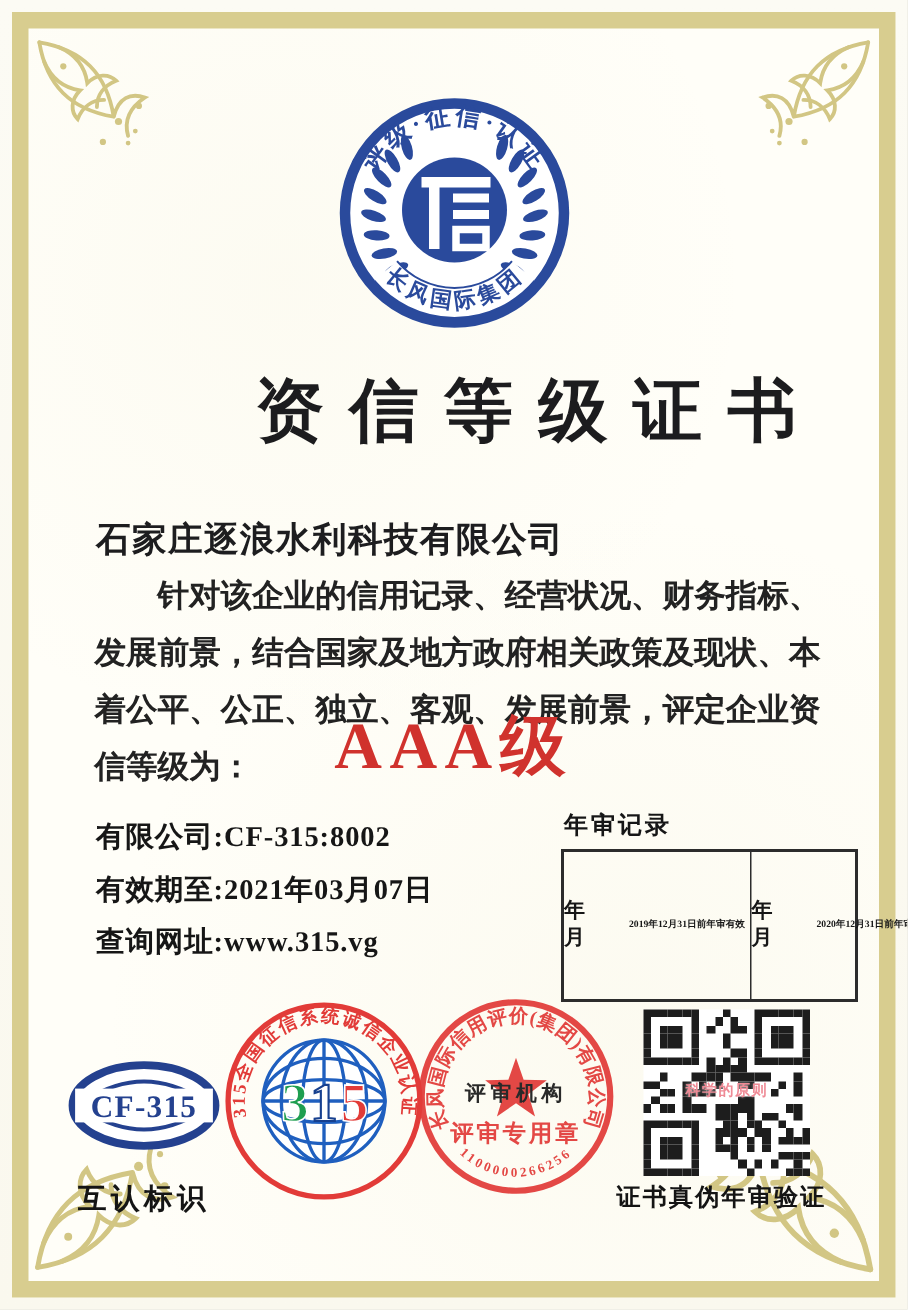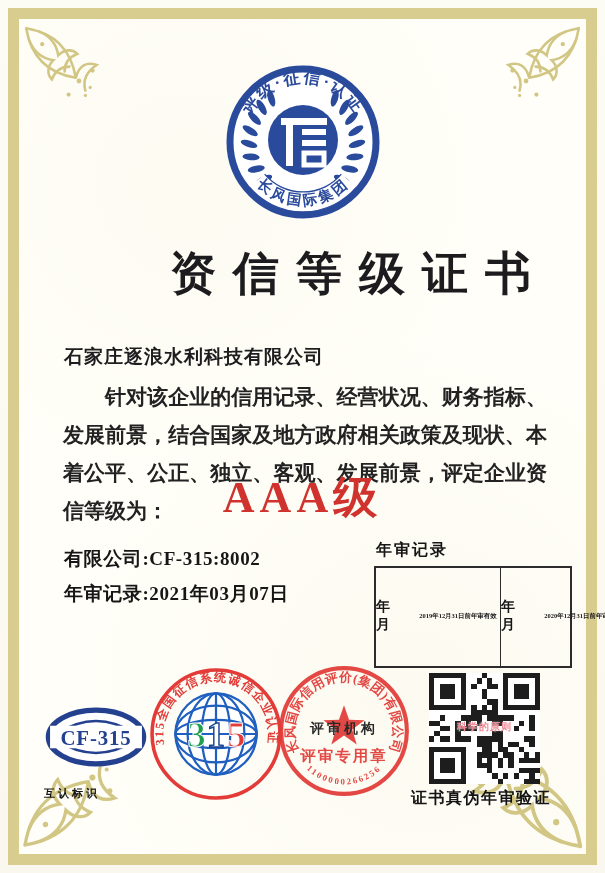--- a/index.html
+++ b/index.html
@@ -28,21 +28,21 @@
     position:absolute;top:243px;left:0;width:100%;text-align:center;
     font-size:46px;font-weight:900;color:#1c1c1e;letter-spacing:17px;
     text-indent:17px;font-family:"Liberation Sans","DejaVu Sans",sans-serif;padding-left:48px;
   }
   .credit-code{
     position:absolute;top:309px;right:63px;
     font-size:17px;font-weight:700;color:#2e2e30;letter-spacing:.5px;
   }
   .company{
     position:absolute;top:344px;left:64px;
-    font-size:19px;font-weight:700;color:#1d1d1f;letter-spacing:1px;
+    font-size:23px;font-weight:700;color:#1d1d1f;letter-spacing:1px;
   }
   .body-text{
     position:absolute;top:378px;left:63px;right:58px;
     font-family:"Liberation Serif","DejaVu Serif",serif;
     font-size:21px;line-height:38px;color:#222;
     text-align:justify;text-indent:2em;font-weight:600;
   }
   .rating{
     position:absolute;top:468px;left:0;width:100%;text-align:center;
     font-family:"Liberation Serif","DejaVu Serif",serif;
@@ -70,22 +70,22 @@
     font-family:"Liberation Serif","DejaVu Serif",serif;
     font-size:14px;font-weight:700;color:#161616;letter-spacing:6px;margin-bottom:1px;
   }
   .note{
     font-family:"Liberation Serif","DejaVu Serif",serif;
     font-size:7px;font-weight:700;color:#161616;white-space:nowrap;transform:scale(.92);
   }
 
   .cf315{position:absolute;left:44px;top:702px;width:104px;height:70px;}
   .cap-mutual{
-    position:absolute;left:44px;top:786px;width:104px;text-align:left;
-    font-size:11px;font-weight:800;color:#141414;letter-spacing:3px;
+    position:absolute;left:44px;top:786px;width:104px;text-align:center;
+    font-size:19px;font-weight:800;color:#141414;letter-spacing:3px;
   }
   .globe-seal{position:absolute;left:148px;top:666px;width:136px;height:136px;}
   .review-seal{position:absolute;left:276px;top:663px;width:136px;height:136px;}
 
   .qr-wrap{position:absolute;left:429px;top:673px;width:111px;height:111px;background:#fff;}
   .qr-grid{display:grid;width:111px;height:111px;}
   .qb{background:#1d1d1d;}
   .qr-overlay{
     position:absolute;left:0;top:47px;width:111px;text-align:center;
     font-size:10px;font-weight:800;color:#ef8b96;letter-spacing:1px;
@@ -180,21 +180,22 @@
     </text>
   </svg>
 
   <div class="title">资信等级证书</div>
   <div class="company">石家庄逐浪水利科技有限公司</div>
   <div class="body-text">针对该企业的信用记录、经营状况、财务指标、发展前景，结合国家及地方政府相关政策及现状、本着公平、公正、独立、客观、发展前景，评定企业资信等级为：</div>
   <div class="rating">AAA级</div>
 
   <div class="details">
     <div class="detail-line">有限公司:CF-315:8002</div>
-    <div class="detail-line">年审记录:2021年03月07日</div>
+    <div class="detail-line">有效期至:2021年03月07日</div>
+    <div class="detail-line">查询网址:www.315.vg</div>
   </div>
 
   <div class="annual">
     <div class="annual-title">年审记录</div>
     <div class="annual-table">
       <div class="annual-cell">
         <div class="ym">年　月</div>
         <div class="note">2019年12月31日前年审有效</div>
       </div>
       <div class="annual-cell">

